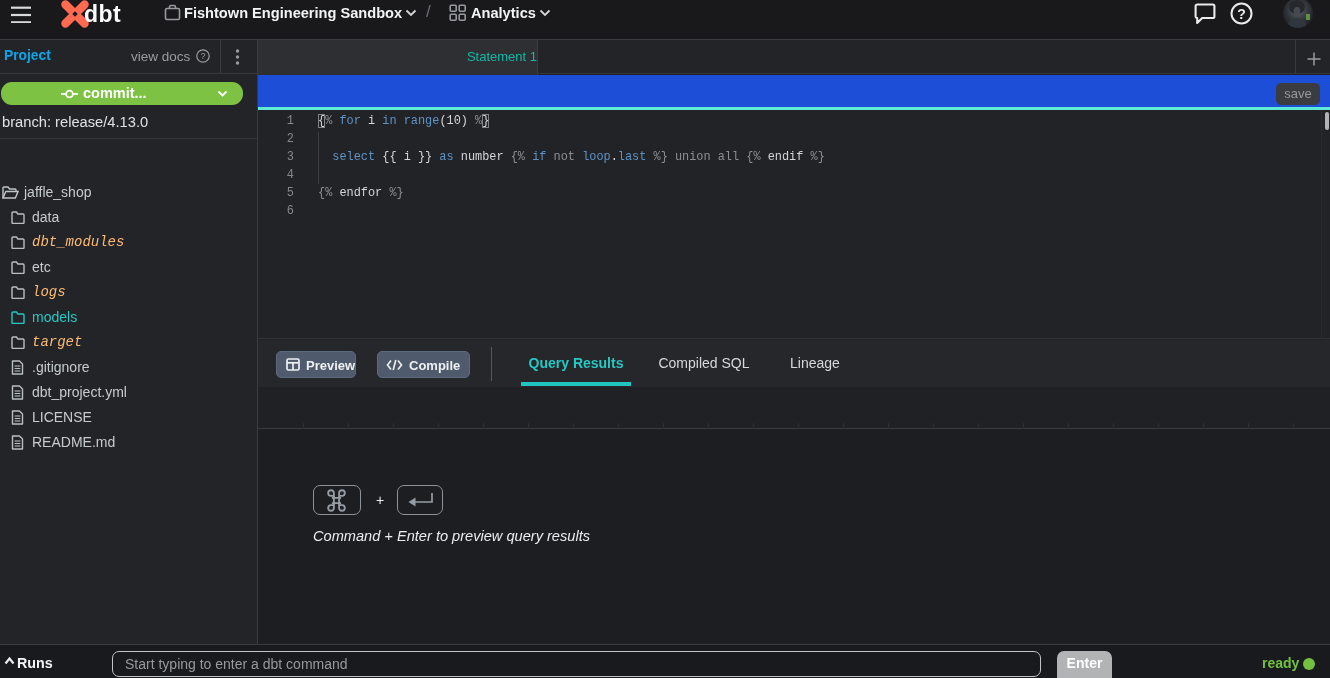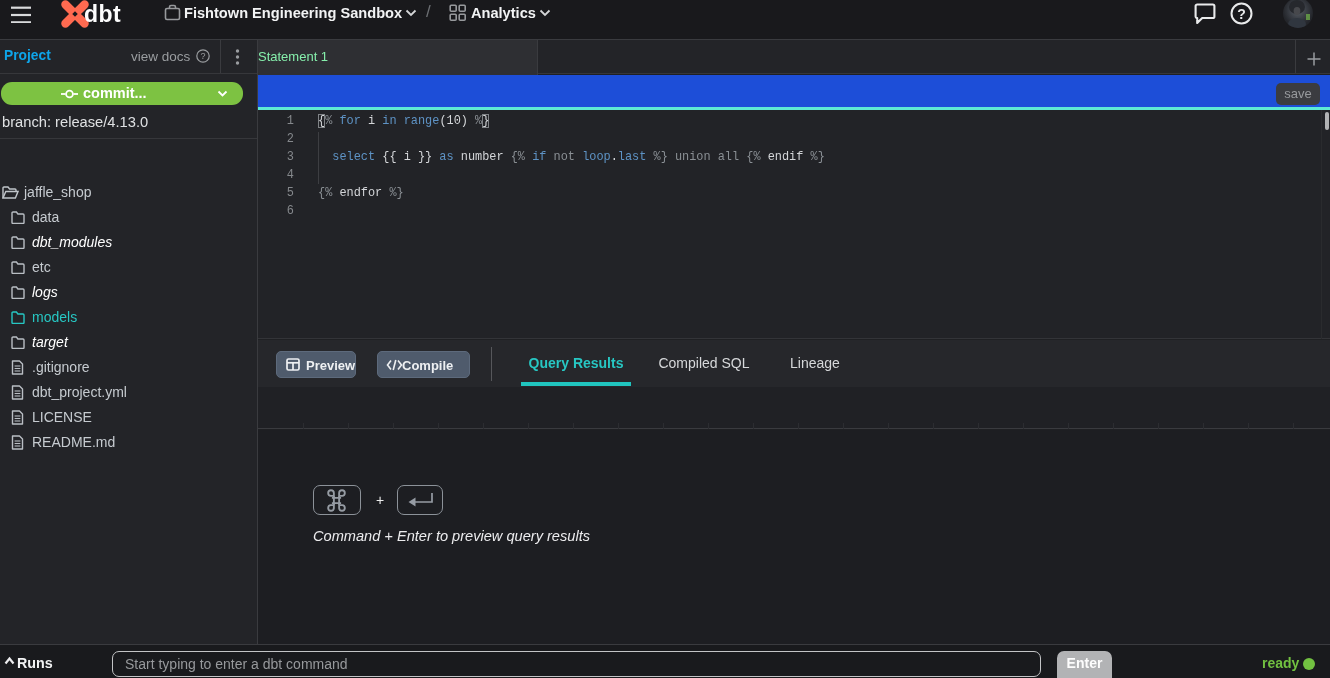--- a/index.html
+++ b/index.html
@@ -10,25 +10,25 @@
 
   
   #topbar { left:0; top:0; width:1330px; height:40px; background:#19191c; border-bottom:1px solid #3a3b3f; }
   .tb-bold { color:#f2f3f4; font-weight:bold; font-size:14.6px; }
 
   
   #sidebar { left:0; top:40px; width:258px; height:604px; background:#232428; border-right:1px solid #3a3b3f; }
   #sbheader { left:0; top:0; width:257px; height:34px; border-bottom:1px solid #36373b; }
   #commitbtn { left:1px; top:42px; width:242px; height:23px; background:#7dc242; border-radius:11px; }
   .treerow { position:absolute; left:0; width:257px; height:25px; color:#c6cbd0; font-size:14px;margin-top:28px; }
-  .dim { color:#ffffff; font-style:italic; }
+  .dim { color:#fdba74; font-style:italic;font-family:Liberation Mono, monospace; }
 
   
   #tabrow { left:258px; top:40px; width:1072px; height:34px; background:#232428; border-bottom:1px solid #36373b; }
-  #tab1 { position:absolute; left:0px; top:0px; width:280px; height:51px; background:#2e2f33; border-right:1px solid #3a3b3f; color:#86efac; font-size:13px; text-align:left; line-height:33px; }
+  #tab1 { position:absolute; left:0px; top:0px; width:280px; height:51px; background:#2e2f33; border-right:1px solid #3a3b3f; color:#14b8a6; font-size:13px; text-align:right; line-height:33px; }
   #toolrow { left:258px; top:75px; width:1072px; height:35px; background:#1d4ed8; border-bottom:3px solid #5eead4; }
   #savebtn { position:absolute; right:10px; top:8px; width:44px; height:22px; background:#3b3c40; border-radius:5px; color:#97999c; font-size:13px; text-align:center; line-height:21px; }
   #editor { left:258px; top:110px; width:1072px; height:229px; background:#222327; border-bottom:1px solid #333438;
     font-family:"Liberation Mono", monospace; font-size:11.9px; }
   .cl { position:absolute; left:60px; height:18px; line-height:18px; white-space:pre; color:#d4d6d9; }
   .ln { position:absolute; width:36px; text-align:right; height:18px; line-height:18px; color:#85888c; }
   .kw  { color:#5e93c5; }
   .gr  { color:#8a8f94; }
   .wh  { color:#d4d6d9; }
   .brk { outline:1px solid #808387; outline-offset:-1px; }
@@ -292,21 +292,21 @@
       <span style="position:absolute;left:29px;top:6px;">Preview</span>
     </div>
     <div class="pcbtn" style="left:119px;width:93px;">
       <svg style="position:absolute;left:8px;top:7px" width="17" height="12" viewBox="0 0 17 12">
         <g fill="none" stroke="#eef0f2" stroke-width="1.6">
             <path d="M5 1.5 L1.5 6 L5 10.5"></path>
             <path d="M12 1.5 L15.5 6 L12 10.5"></path>
             <line x1="9.8" y1="1" x2="7.2" y2="11"></line>
           </g>
       </svg>
-      <span style="position:absolute;left:24px;top:6px;">Compile</span>
+      <span style="position:absolute;left:31px;top:6px;">Compile</span>
     </div>
     <div class="abs" style="left:233px;top:7px;width:1px;height:34px;background:#56575b;"></div>
     <div class="rtab" style="left:263px;width:110px;color:#27c7c3;font-weight:bold;">Query Results</div>
     <div class="abs" style="left:263px;top:42px;width:110px;height:4px;background:#20c5bf;"></div>
     <div class="rtab" style="left:398px;width:96px;">Compiled SQL</div>
     <div class="rtab" style="left:528px;width:58px;">Lineage</div>
   </div>
 
   <div class="abs" id="resempty1">
       <div class="abs" style="left:45px;top:36px;width:1px;height:6px;background:#2c2d31;"></div>

